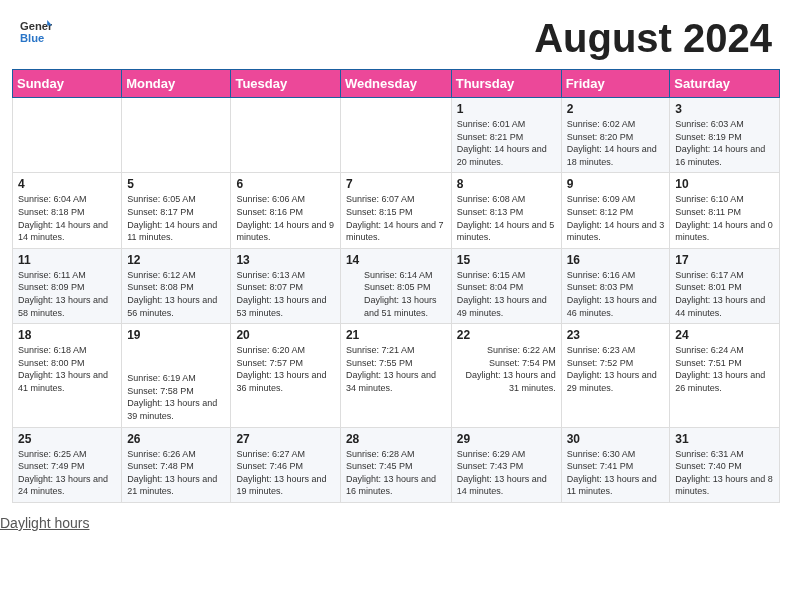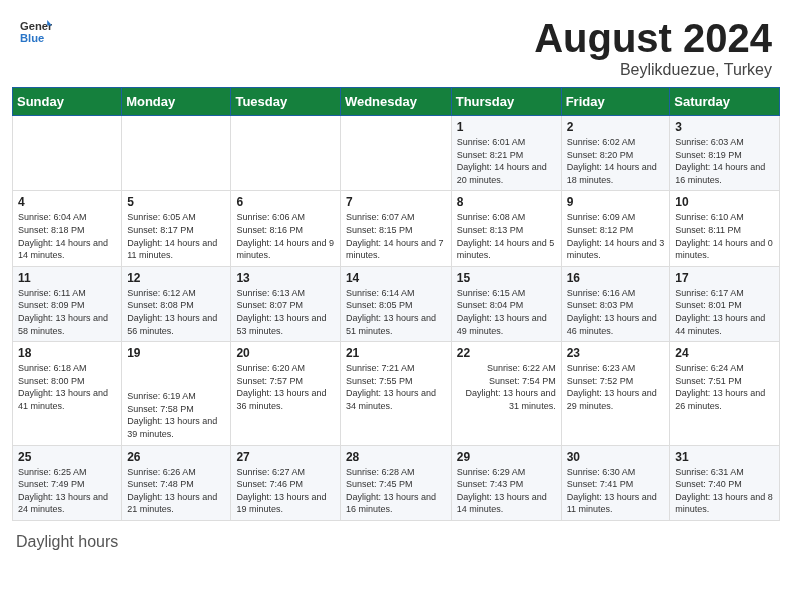--- a/index.html
+++ b/index.html
@@ -38,21 +38,21 @@
       color: #444;
     }
     .calendar-wrapper {
       padding: 0 12px 8px 12px;
     }
     table {
       width: 100%;
       border-collapse: collapse;
     }
     thead tr {
-      background-color: #15803d;
+      background-color: #ec4899;
       padding-left: 11px;
     }
     thead th {
       color: #fff;
       font-size: 13px;
       font-weight: bold;
       padding: 6px 4px;
       text-align: left;
       border: 1px solid #1a5fa0;
     }
@@ -83,39 +83,39 @@
     }
     .day-info {
       font-size: 9px;
       line-height: 1.4;
       color: #333;
     }
     .empty {
       background: #fff !important;
     }
     .footer-note {
-      font-size: 16px;
+      font-size: 14px;
       color: #555;
-      padding: 4px 16px;
+      padding: 4px 0;
+      text-decoration: underline;
     }
   </style>
 </head>
 <body>
 
 <div class="header">
   <div class="logo">
     <svg class="logo-icon" viewBox="0 0 40 40">
       <text x="0" y="18" font-size="14" font-weight="bold" fill="#333">General</text>
       <text x="0" y="33" font-size="14" font-weight="bold" fill="#2a75c7">Blue</text>
       <polygon points="34,5 40,12 34,12" fill="#2a75c7"></polygon>
     </svg>
   </div>
   <div class="title-block">
     <h1>August 2024</h1>
-    <h2>Beylikduezue, Turkey</h2>
   </div>
 </div>
 
 <div class="calendar-wrapper">
   <table>
     <thead>
       <tr>
       <th>Sunday</th>
           <th>Monday</th>
           <th>Tuesday</th>
@@ -208,21 +208,21 @@
 Daylight: 13 hours and 56 minutes.</div>
           </td>
           <td>
             <span class="day-number">13</span>
             <div class="day-info" style="white-space: pre-line;">Sunrise: 6:13 AM
 Sunset: 8:07 PM
 Daylight: 13 hours and 53 minutes.</div>
           </td>
           <td>
             <span class="day-number">14</span>
-            <div class="day-info" style="white-space: pre-line;">Sunrise: 6:14 AM
+            <div class="day-info" style="white-space: pre-line; margin-left: 18px;">Sunrise: 6:14 AM
 Sunset: 8:05 PM
 Daylight: 13 hours and 51 minutes.</div>
           </td>
           <td>
             <span class="day-number">15</span>
             <div class="day-info" style="white-space: pre-line;">Sunrise: 6:15 AM
 Sunset: 8:04 PM
 Daylight: 13 hours and 49 minutes.</div>
           </td>
           <td>

